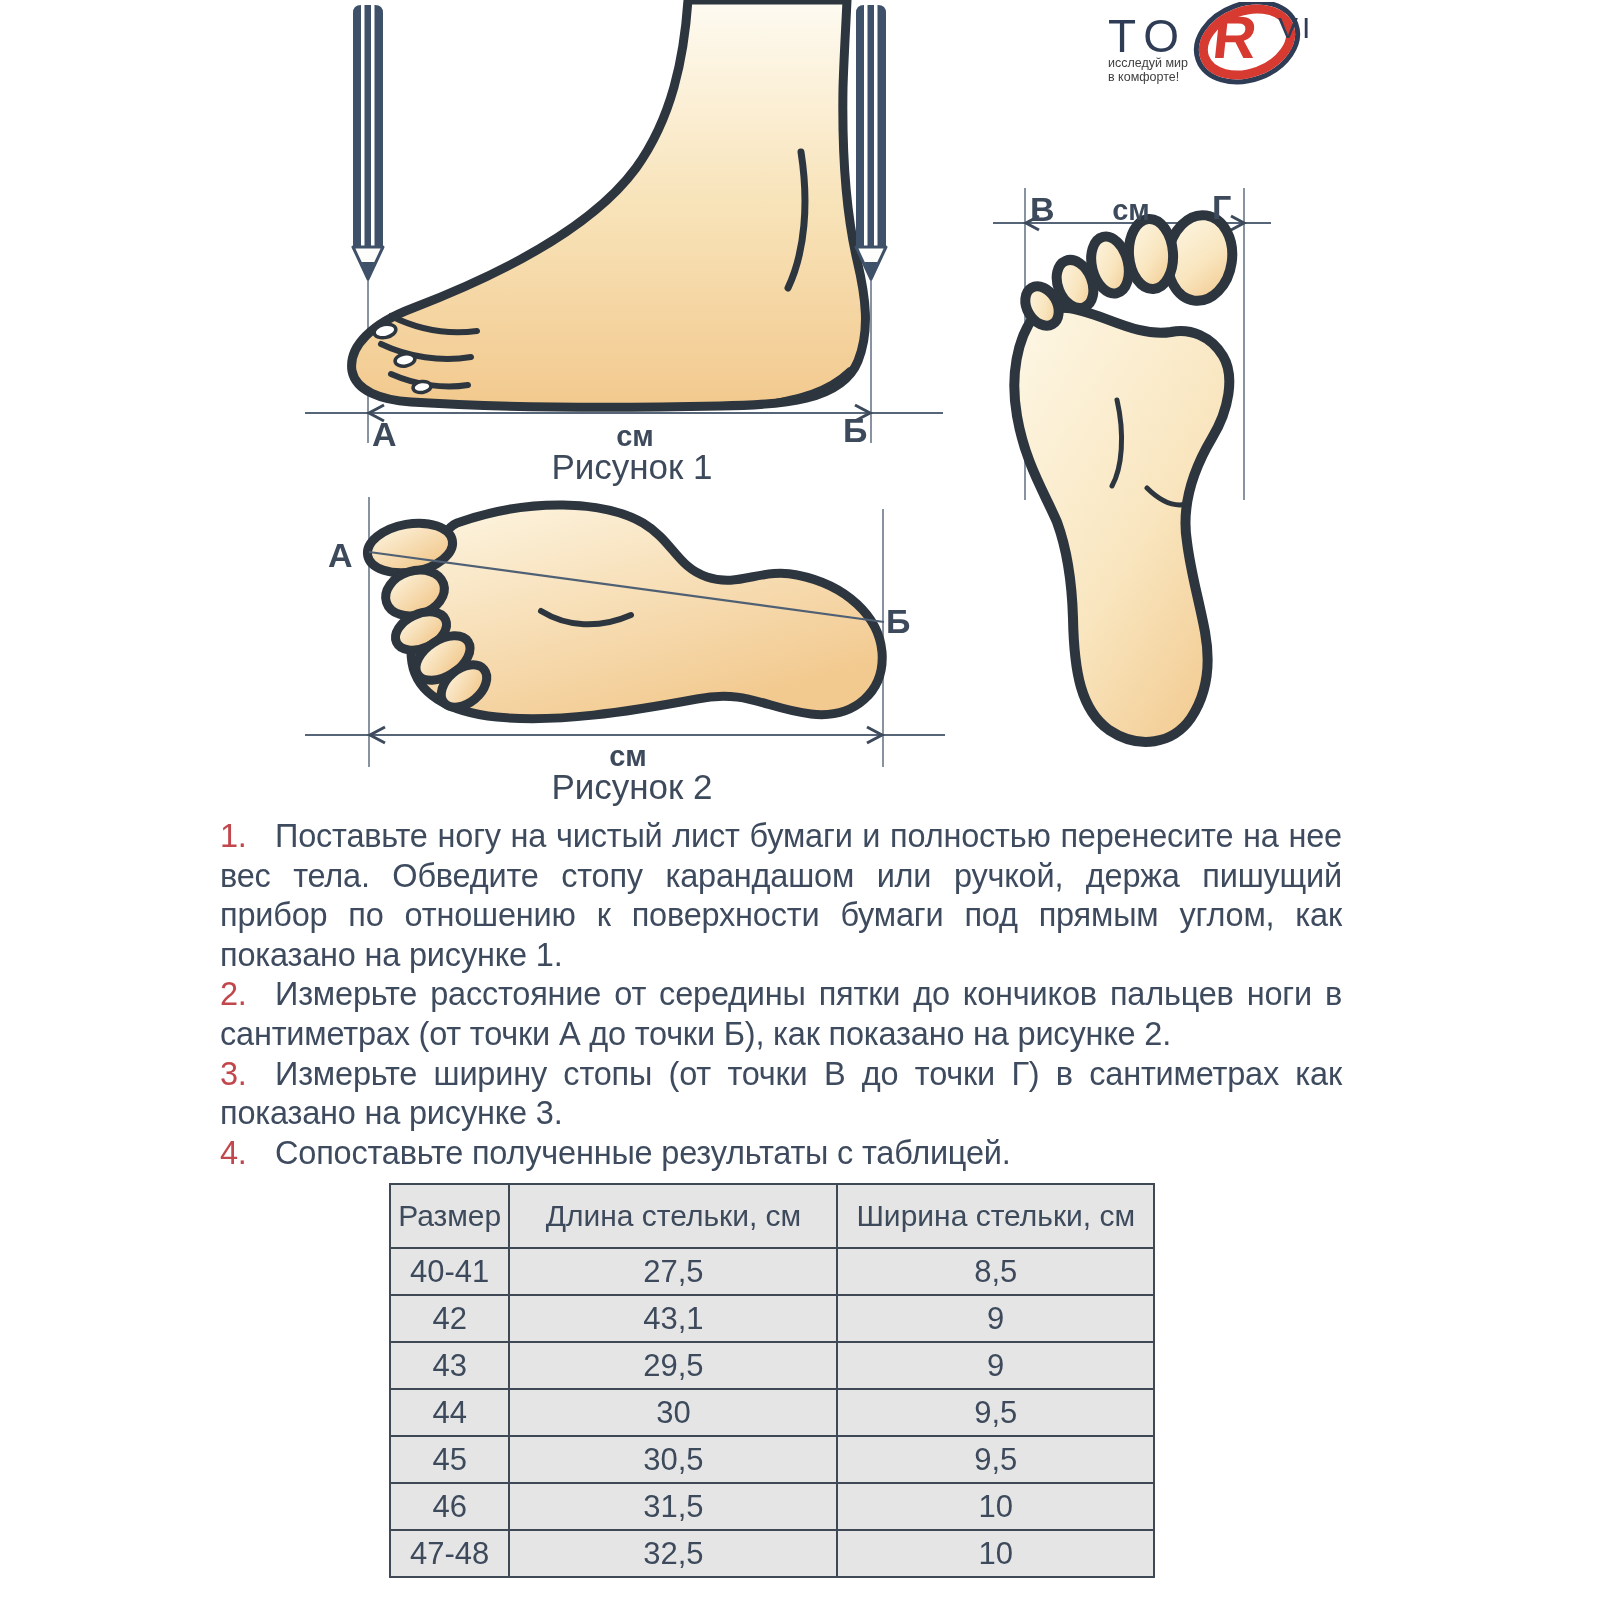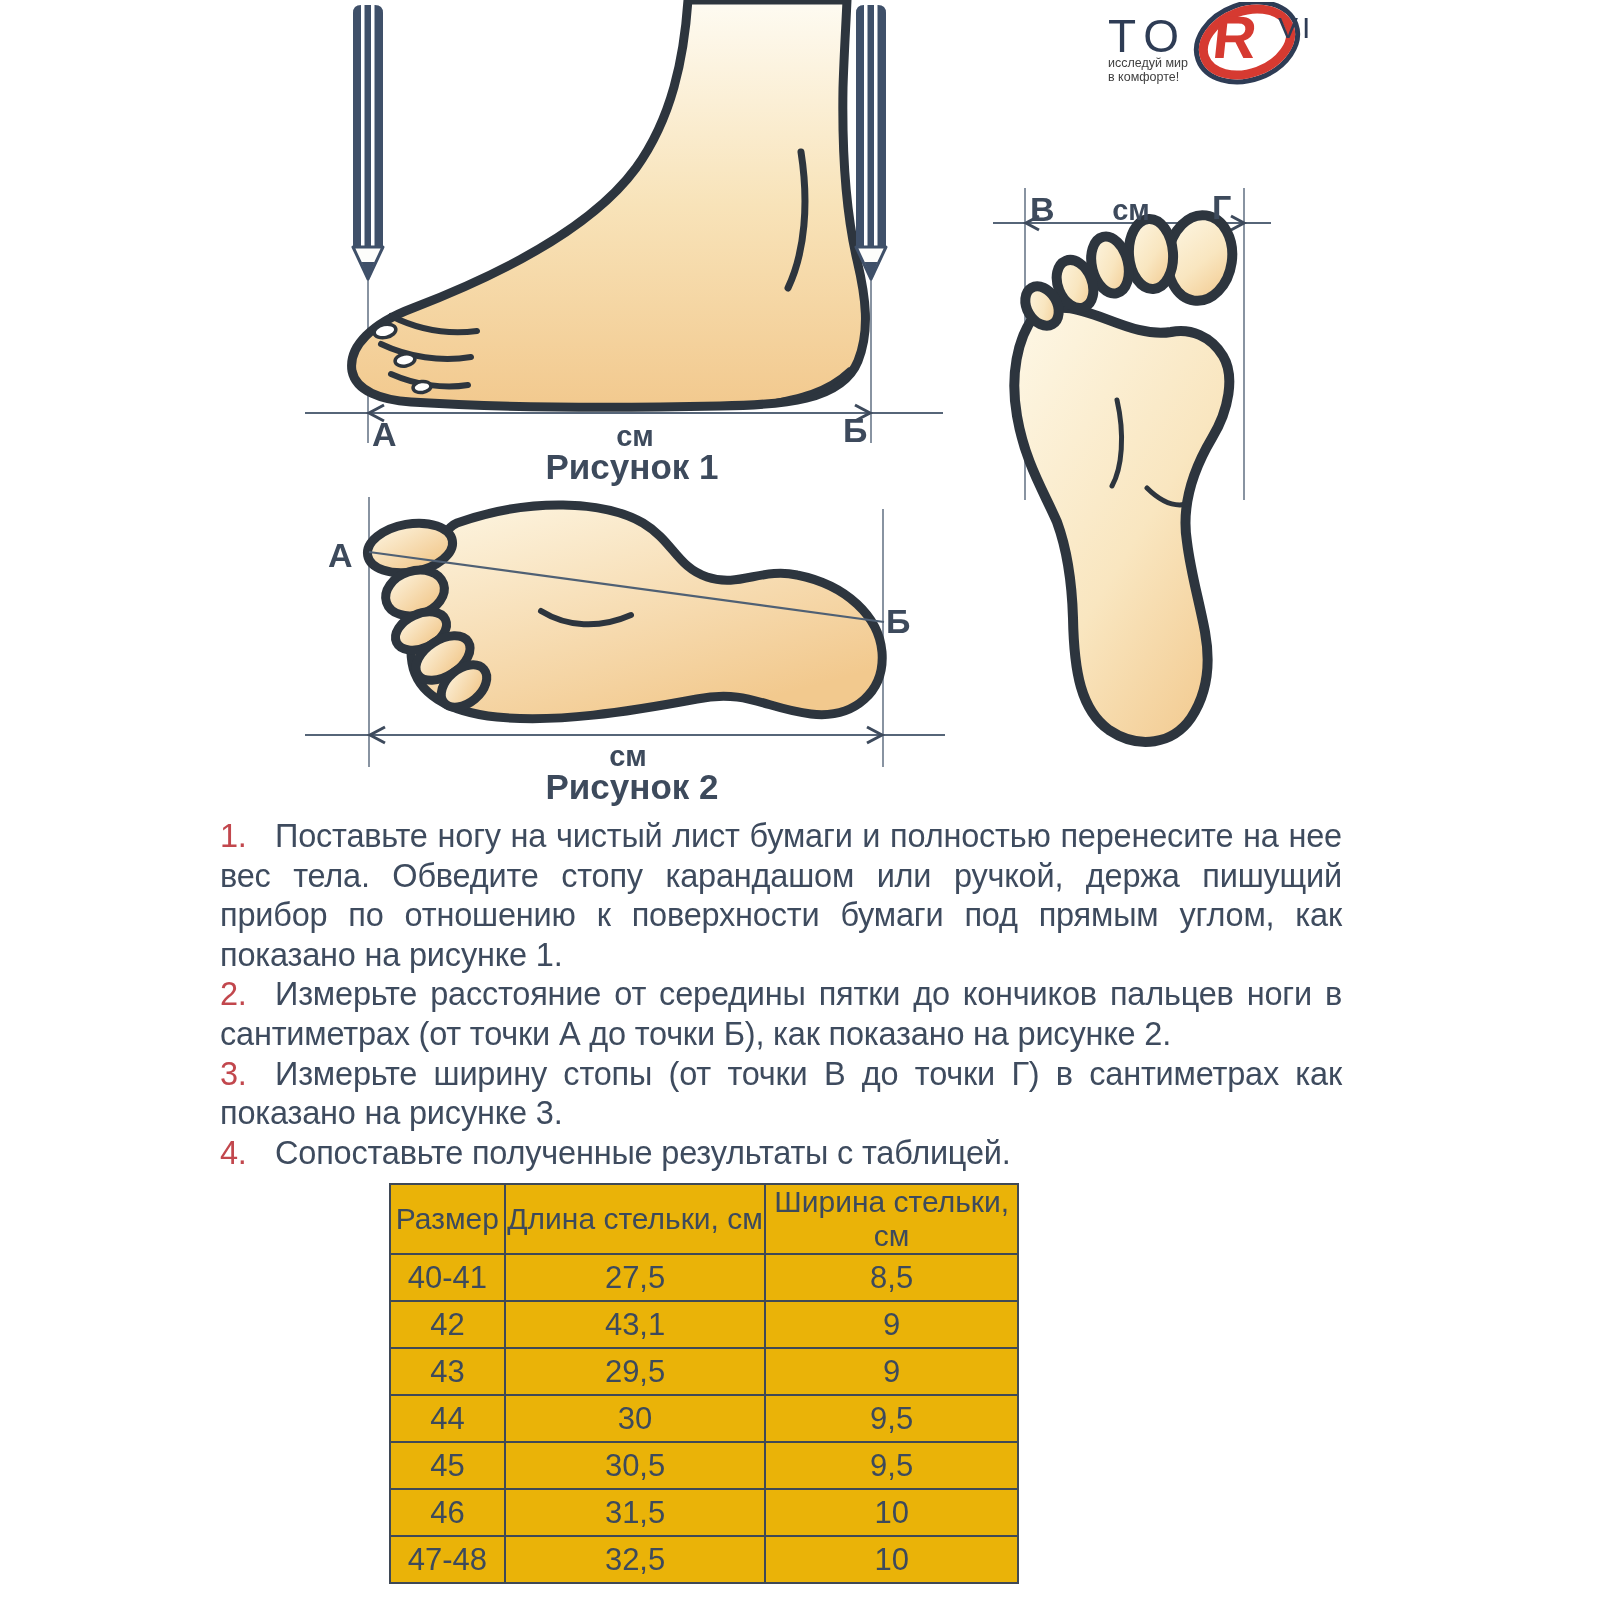--- a/index.html
+++ b/index.html
@@ -1,39 +1,39 @@
 <!DOCTYPE html>
 <html><head>
 <meta charset="utf-8">
 <style>
   html,body{margin:0;padding:0;background:#fff;}
   #canvas{position:relative;width:1600px;height:1600px;background:#ffffff;overflow:hidden;
           font-family:"Liberation Sans",sans-serif;color:#3e4b5e;}
   svg{position:absolute;display:block;}
   .lbl{position:absolute;font-size:34px;font-weight:700;color:#3d4a5c;line-height:1;}
   .unit{position:absolute;font-size:29px;font-weight:700;color:#3d4a5c;text-align:center;line-height:1;}
-  .caption{position:absolute;width:340px;text-align:center;font-size:35px;font-weight:700;color:#3d4a5c;line-height:1;}
+  .caption{position:absolute;width:340px;text-align:center;font-size:35px;font-weight:400;color:#3d4a5c;line-height:1;}
   
   #logo{position:absolute;left:1080px;top:0;width:290px;height:100px;}
   .logo-word{position:absolute;font-weight:400;color:#2e3c55;line-height:1;}
   #logo-to{left:28px;top:13px;font-size:46px;letter-spacing:8px;}
   #logo-vi{left:198px;top:13px;font-size:30px;letter-spacing:4px;}
   #logo-r{position:absolute;left:133px;top:8px;font-size:60px;font-weight:800;color:#d63a31;
           transform:skewX(-6deg);line-height:1;}
   #logo-tagline{position:absolute;left:28px;top:57px;width:124px;text-align:left;
                 font-size:12.5px;line-height:13.5px;color:#404040;}
   
   #instructions{position:absolute;left:220px;top:817px;width:1122px;
                 font-size:32.5px;line-height:39.6px;letter-spacing:-0.2px;
                 text-align:justify;color:#3e4b5e;}
   #instructions p{margin:0;}
   .inum{display:inline-block;width:55px;color:#c2474d;}
   
-  #size-table{position:absolute;left:389px;top:1183px;width:630px;border-collapse:collapse;
-              color:#3d4a5c;background:#eab308;}
+  #size-table{position:absolute;left:389px;top:1183px;width:766px;border-collapse:collapse;
+              color:#3d4a5c;background:#e5e5e5;}
   #size-table th,#size-table td{border:2.5px solid #3f4956;text-align:center;font-weight:400;padding:0;}
   #size-table th{height:62px;font-size:30px;}
   #size-table td{height:45px;font-size:31px;}
 </style>
 </head>
 <body>
 
 <div id="canvas">
 
   <svg style="left:295px;top:0;" width="660" height="446" viewBox="0 0 660 446">

